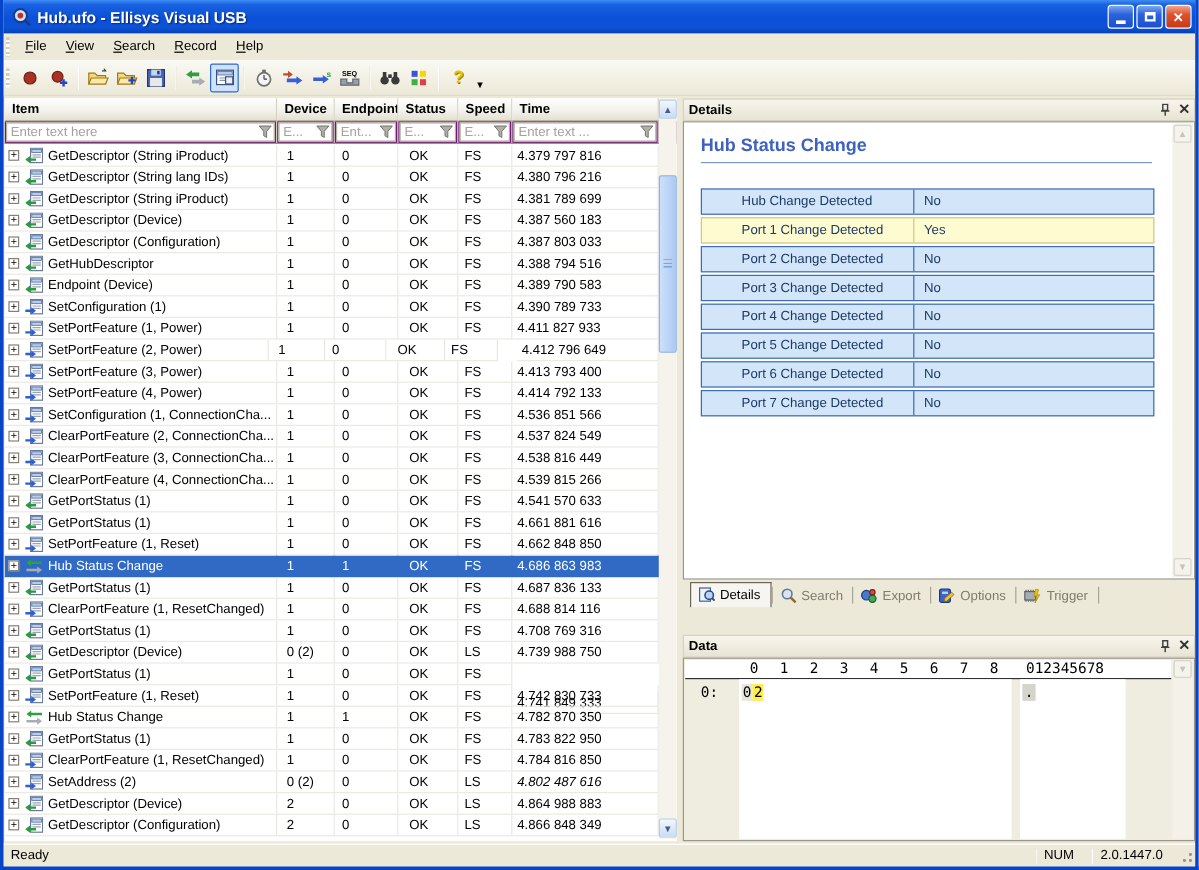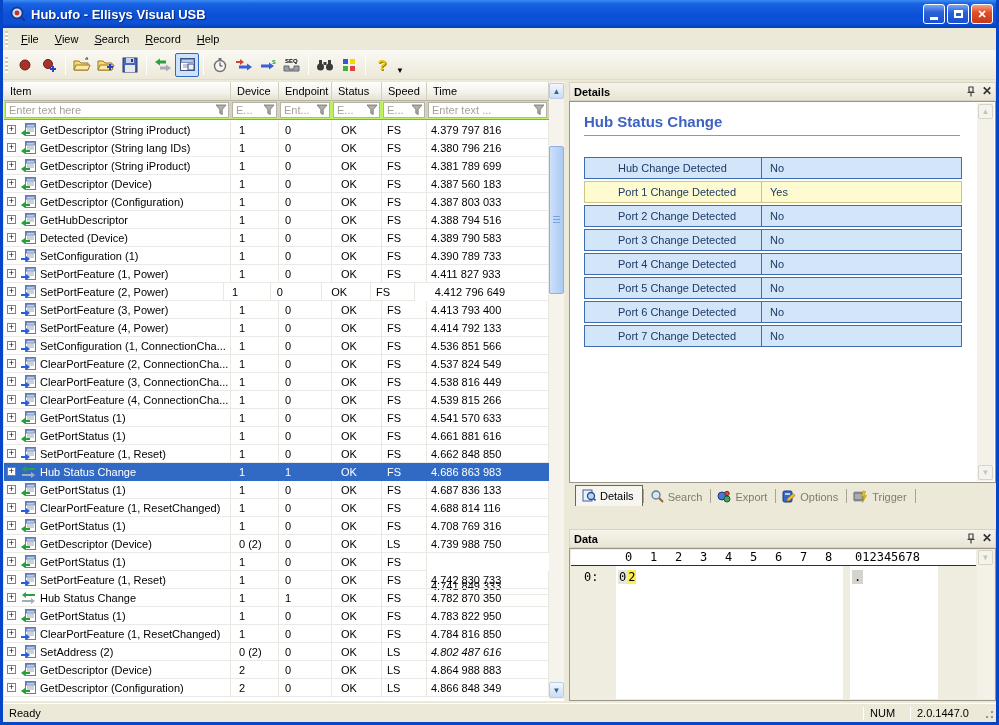--- a/index.html
+++ b/index.html
@@ -32,24 +32,24 @@
   
   .toolbar { position:absolute; left:0; top:50px; width:993px; height:30px;
     background:linear-gradient(180deg,#FAF9F4,#ECE9D8); display:flex; align-items:center; border-bottom:1px solid #e0dcca; }
   .tbtn { width:24px; height:24px; display:flex; align-items:center; justify-content:center; }
   .tbtn.active { border:1px solid #316AC5; background:#CDE3FB; border-radius:2px; }
   .tsep { width:1px; height:20px; background:#C9C5B2; margin:0 4px; border-right:1px solid #fff; }
   .tcaret { font-size:8px; color:#000; margin-left:2px; align-self:flex-end; padding-bottom:4px; }
 
   
   .grid { position:absolute; left:1px; top:82px; width:560px; height:619px; background:#fff; }
-  .ghead { display:flex; height:19px; }
+  .ghead { display:flex; height:19px;font-weight:bold; }
   .ghead .hc { background:linear-gradient(180deg,#FEFEFC,#F2F1EA 60%,#E4E1D2);
     border-right:1px solid #D3CFC0; border-bottom:1px solid #B8B4A2; padding:3px 0 0 6px; overflow:hidden; white-space:nowrap; }
-  .gfilter { display:flex; height:19px; background:#bef264; border-bottom:1px solid #9a968a; }
+  .gfilter { display:flex; height:19px; background:#701a75; border-bottom:1px solid #9a968a; }
   .fcell { position:relative; border-right:1px solid #D3CFC0; padding:1px; }
   .fcell input { width:100%; height:16px; border:1px solid #B6B2A4; background:#fff; font:11px "Liberation Sans",sans-serif;
     padding:1px 16px 1px 3px; color:#000; }
   .fcell input::placeholder { color:#A6A29A; }
   .funnel { position:absolute; right:3px; top:3px; width:12px; height:12px; }
   .rows { position:absolute; left:0; top:39px; width:545px; }
   .trow { display:flex; height:18px; align-items:center; background:#fff; }
   .trow .cell { height:18px; border-right:1px solid #EAE8E2; border-bottom:1px solid #EBE9E3;
     white-space:nowrap; overflow:hidden; display:flex; align-items:center; }
   .trow.sel { background:#316AC5; color:#fff; }
@@ -423,21 +423,21 @@
             <span class="expand">+</span>
             <span class="ricon">
               <svg width="15" height="14" viewBox="0 0 15 14">
                 <rect x="4.5" y="0.5" width="10" height="12" fill="#fff" stroke="#6A7A9A"></rect>
                 <rect x="5.5" y="1.5" width="8" height="2.6" fill="#B8CCE8" stroke="#4060A0" stroke-width="0.6"></rect>
                 <line x1="6" y1="6" x2="13" y2="6" stroke="#9AA4B4"></line>
                 <line x1="6" y1="8" x2="13" y2="8" stroke="#9AA4B4"></line>
                 <polygon points="0,10 4,7 4,9 9,9 9,11 4,11 4,13" fill="#22A036"></polygon>
               </svg>
             </span>
-            <span>Detected (Device)</span>
+            <span>Endpoint (Device)</span>
           </div>
           <div class="cell" style="width: 48px; padding-left: 8px;">1</div>
           <div class="cell" style="width: 53px; padding-left: 6px;">0</div>
           <div class="cell" style="width: 50px; padding-left: 9px;">OK</div>
           <div class="cell" style="width: 45px; padding-left: 5px;">FS</div>
           <div class="cell" style="width: 122px; padding-left: 4px;">4.389 790 583</div>
         </div>
         <div class="trow">
           <div class="cell" style="width: 227px;">
             <span class="expand">+</span>

